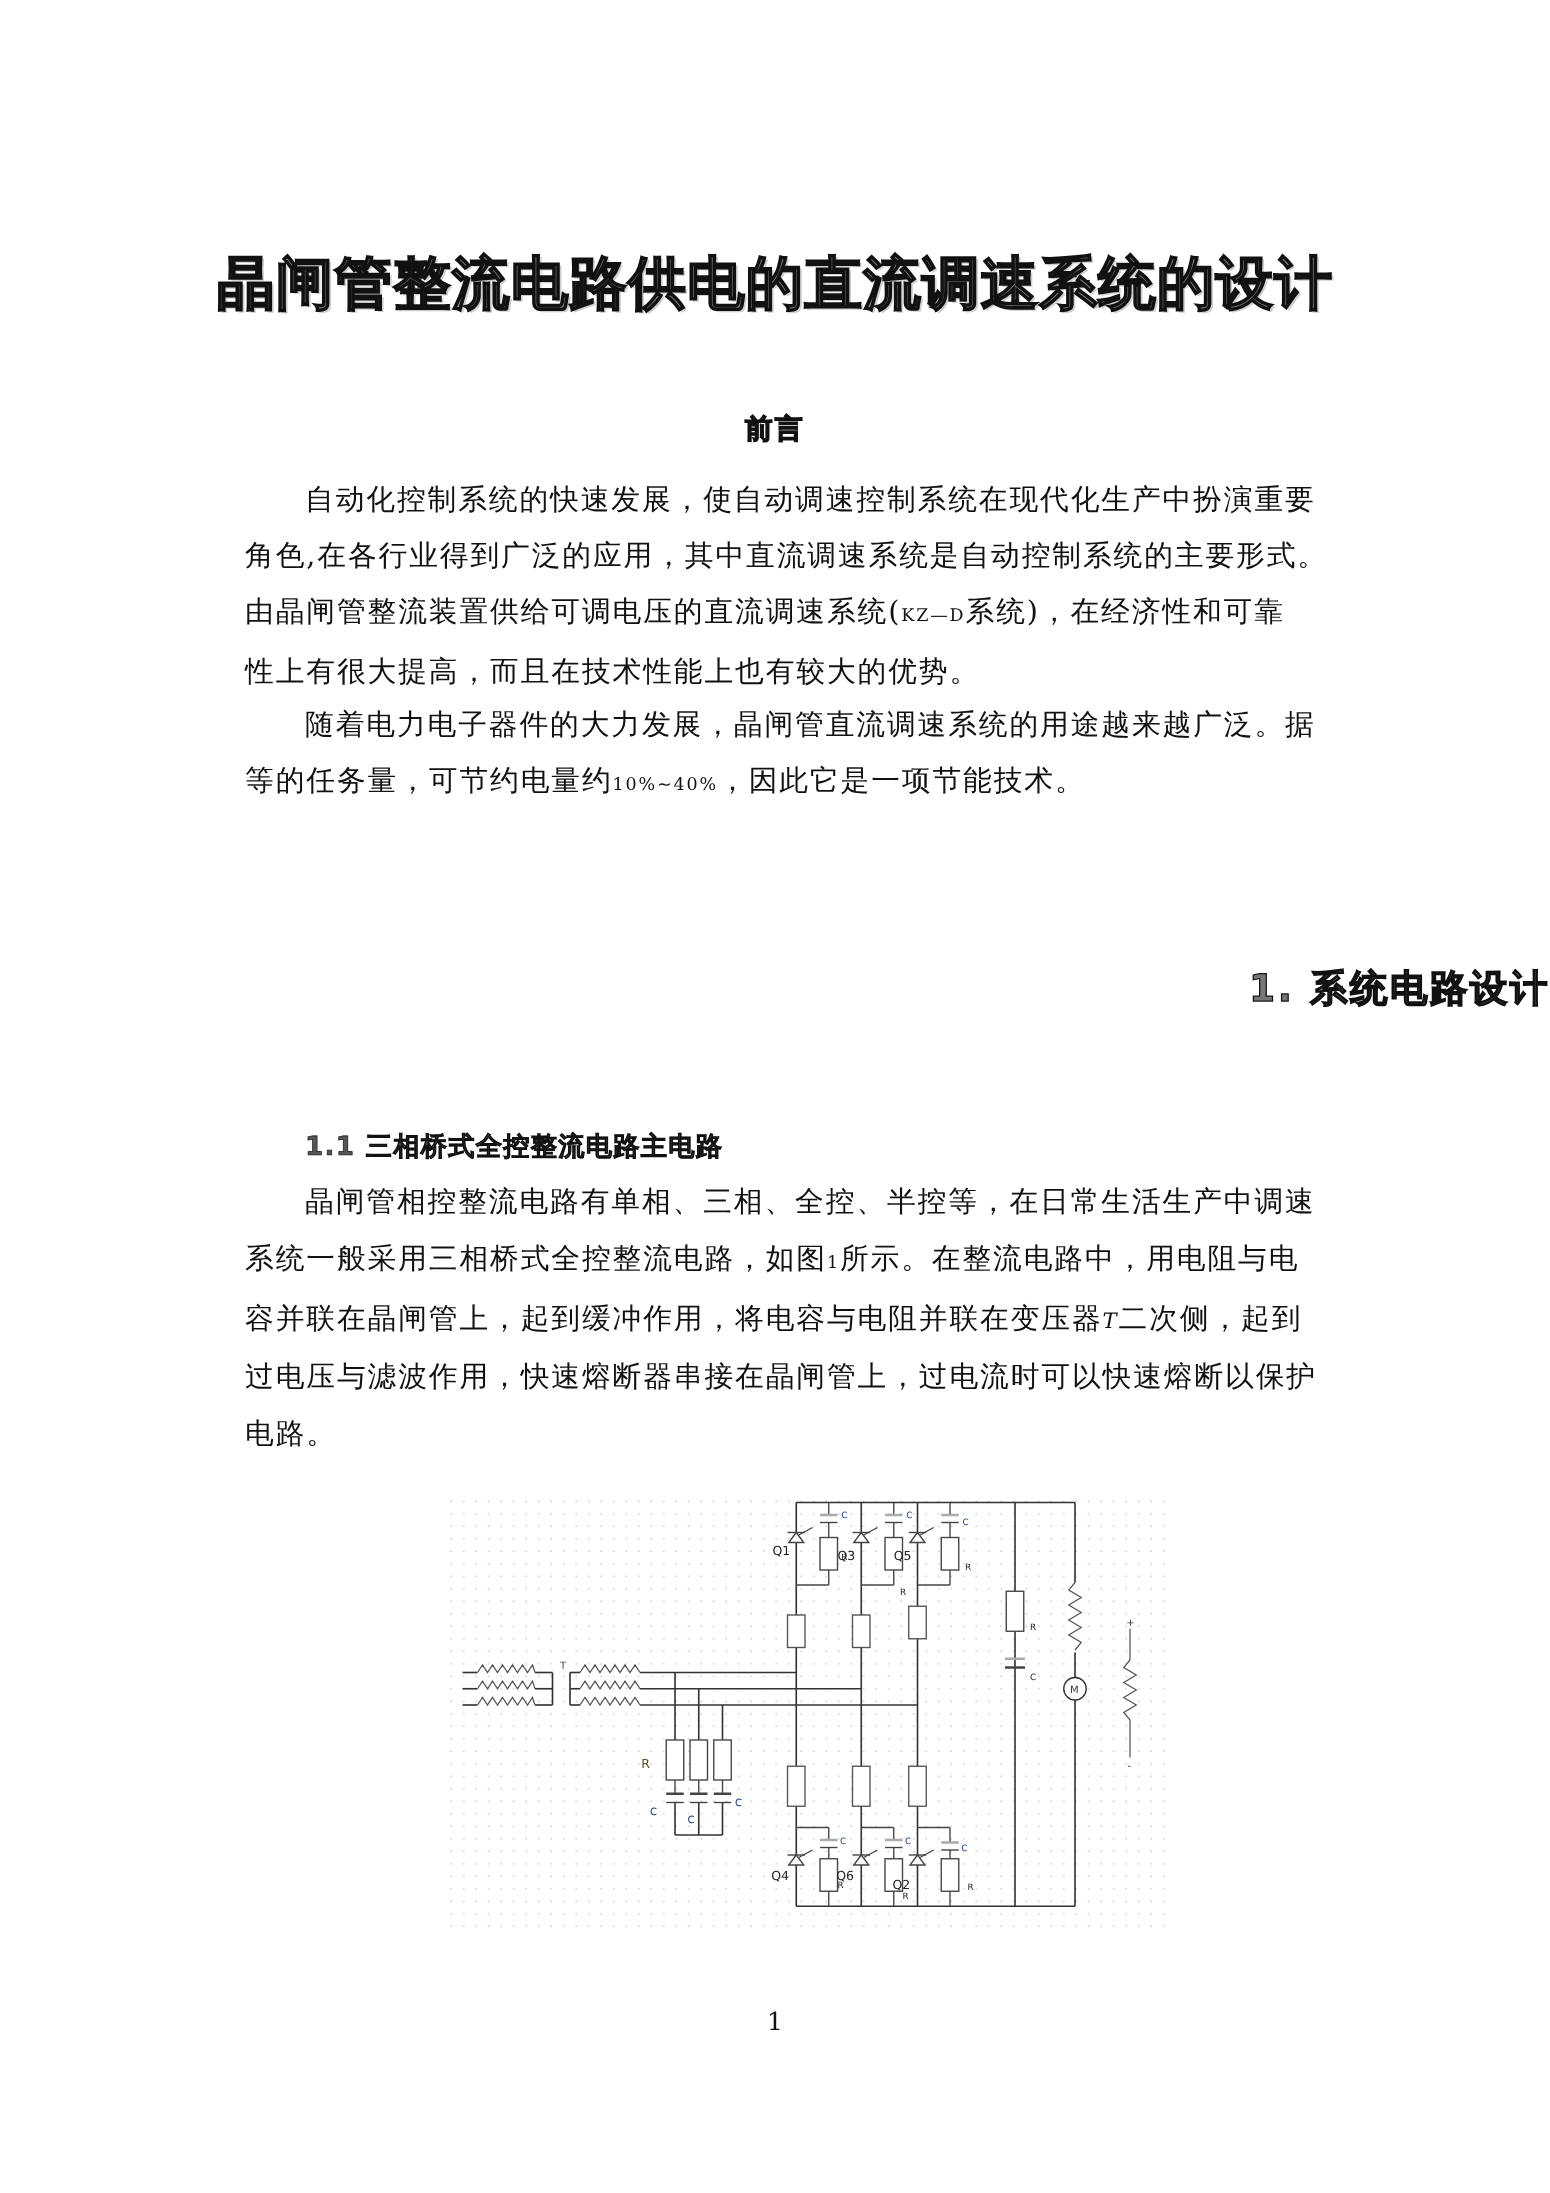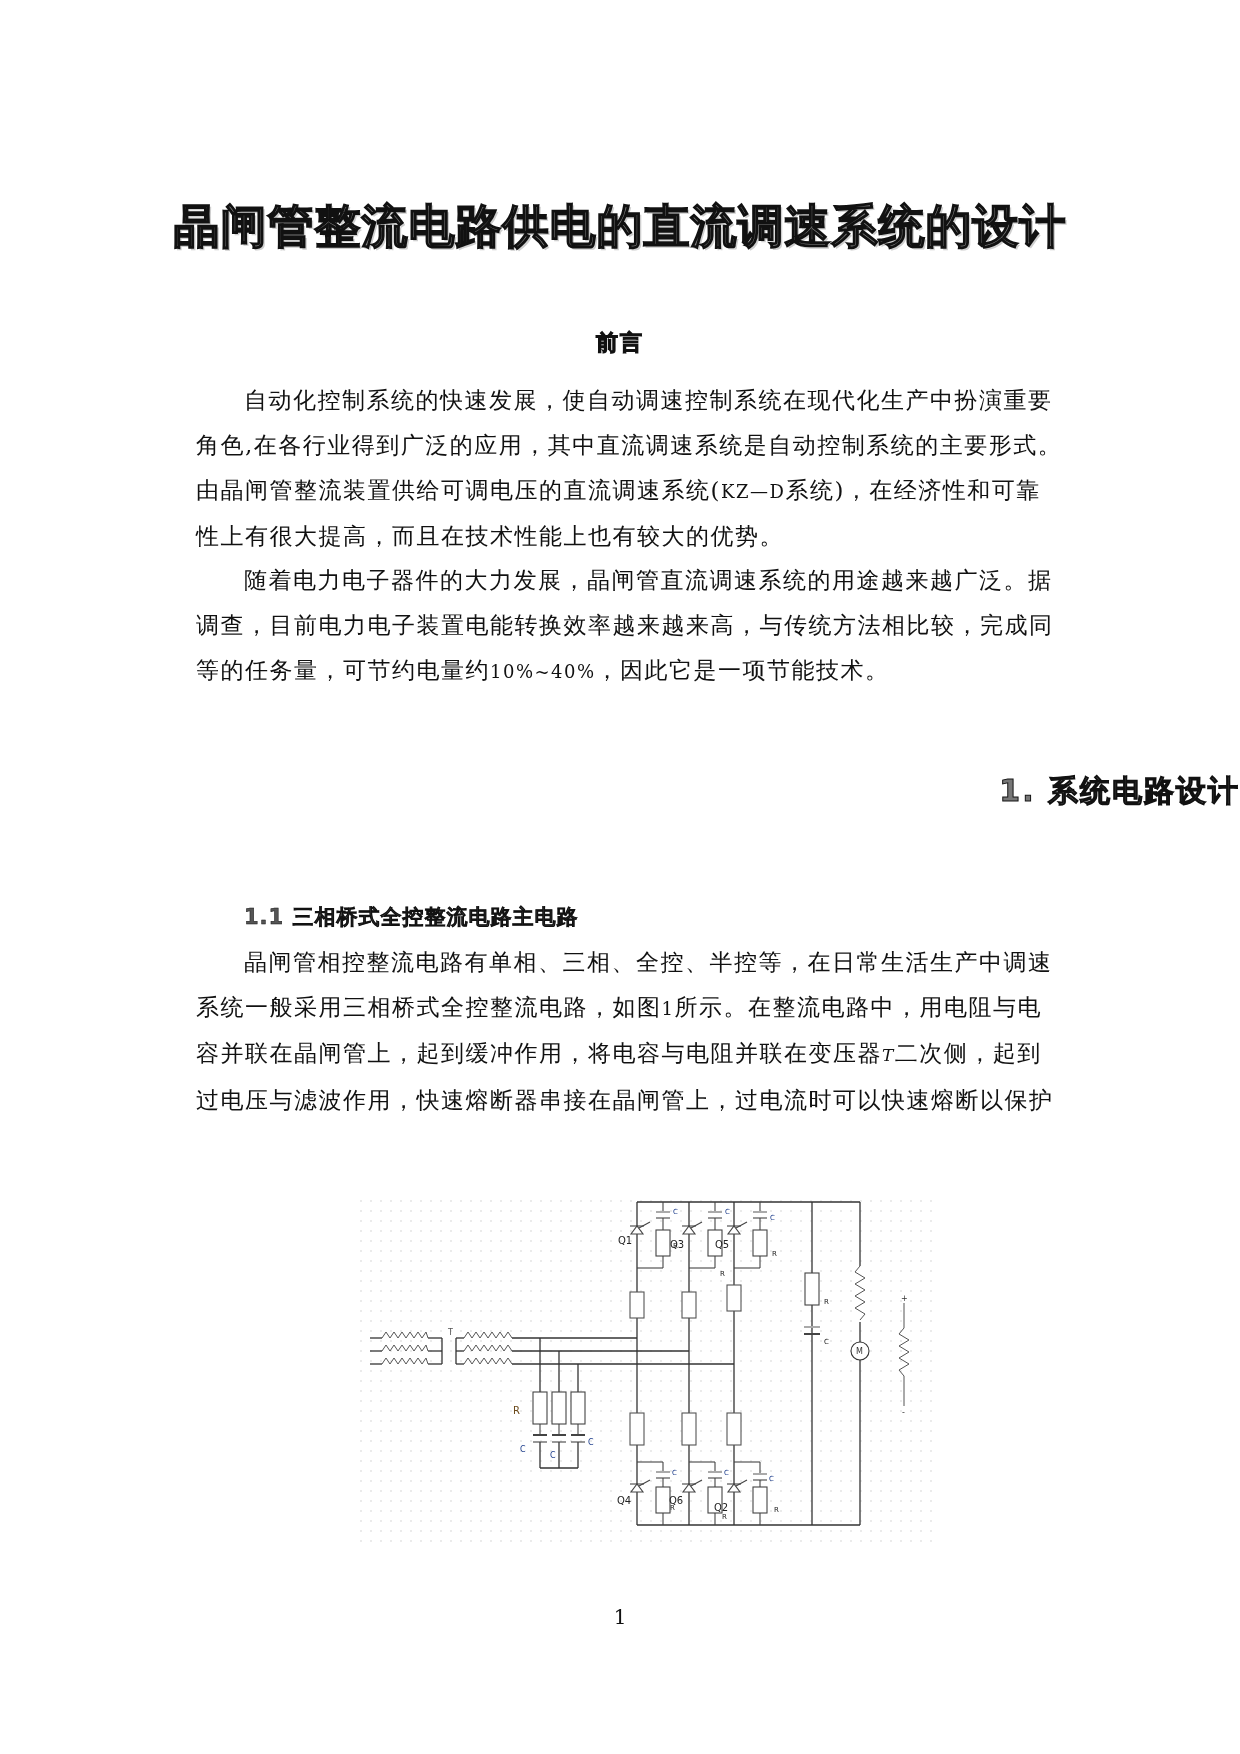--- a/index.html
+++ b/index.html
@@ -24,21 +24,21 @@
     position: absolute; left: 0; top: 771px; width: 1240px; text-align: right;
     font-family: "DejaVu Sans", "Liberation Sans", sans-serif; font-weight: bold;
     font-size: 30px; color: #777; -webkit-text-stroke: 1px #111; letter-spacing: 2px;
   }
   .h-sub {
     position: absolute; left: 244px; top: 903px;
     font-family: "DejaVu Sans", "Liberation Sans", sans-serif; font-weight: bold;
     font-size: 21px; color: #555; -webkit-text-stroke: 0.5px #111; letter-spacing: 1px;
   }
   .mathlabel { font-style: italic; font-size: 17px; }
-  .small-num { font-size: 18px; }
+  .small-num { font-size: 14px; }
   .diagram { position: absolute; left: 360px; top: 1180px; width: 580px; height: 380px; }
   .pagenum { position: absolute; left: 0; top: 1605px; width: 1240px; text-align: center; font-size: 20px; }
   svg text { font-family: "DejaVu Sans", "Liberation Sans", sans-serif; }
 </style>
 </head>
 <body>
 
 <div class="page">
 
   <div class="title">晶闸管整流电路供电的直流调速系统的设计</div>
@@ -47,33 +47,33 @@
 
   <div class="para" style="top:378px;">
     <span class="line indent">自动化控制系统的快速发展，使自动调速控制系统在现代化生产中扮演重要</span>
     <span class="line">角色,在各行业得到广泛的应用，其中直流调速系统是自动控制系统的主要形式。</span>
     <span class="line"><span>由晶闸管整流装置供给可调电压的直流调速系统(</span><span class="small-num">KZ—D</span><span>系统)，在经济性和可靠</span></span>
     <span class="line">性上有很大提高，而且在技术性能上也有较大的优势。</span>
   </div>
 
   <div class="para" style="top:558px;">
     <span class="line indent">随着电力电子器件的大力发展，晶闸管直流调速系统的用途越来越广泛。据</span>
-    <span class="line">调查，目前电力电子装置电能转换效率越来越来高，与传统方法相比较，完成同</span>
     <span class="line"><span>等的任务量，可节约电量约</span><span class="small-num">10%~40%</span><span>，因此它是一项节能技术。</span></span>
   </div>
 
   <div class="h-section">1.  系统电路设计</div>
 
   <div class="h-sub">1.1  三相桥式全控整流电路主电路</div>
 
   <div class="para" style="top:940px;">
     <span class="line indent">晶闸管相控整流电路有单相、三相、全控、半控等，在日常生活生产中调速</span>
     <span class="line"><span>系统一般采用三相桥式全控整流电路，如图</span><span class="small-num">1</span><span>所示。在整流电路中，用电阻与电</span></span>
     <span class="line"><span>容并联在晶闸管上，起到缓冲作用，将电容与电阻并联在变压器</span><span class="mathlabel">T</span><span>二次侧，起到</span></span>
     <span class="line">过电压与滤波作用，快速熔断器串接在晶闸管上，过电流时可以快速熔断以保护</span>
+    <span class="line">电路。</span>
   </div>
 
   <div class="diagram">
     <svg width="580" height="380" viewBox="0 0 580 380" xmlns="http://www.w3.org/2000/svg">
       <defs>
         <pattern id="dots" width="10" height="10" patternUnits="userSpaceOnUse">
           <circle cx="1" cy="1" r="0.7" fill="#c8c8c8"></circle>
         </pattern>
       </defs>
       <rect x="0" y="12" width="580" height="356" fill="url(#dots)"></rect>

